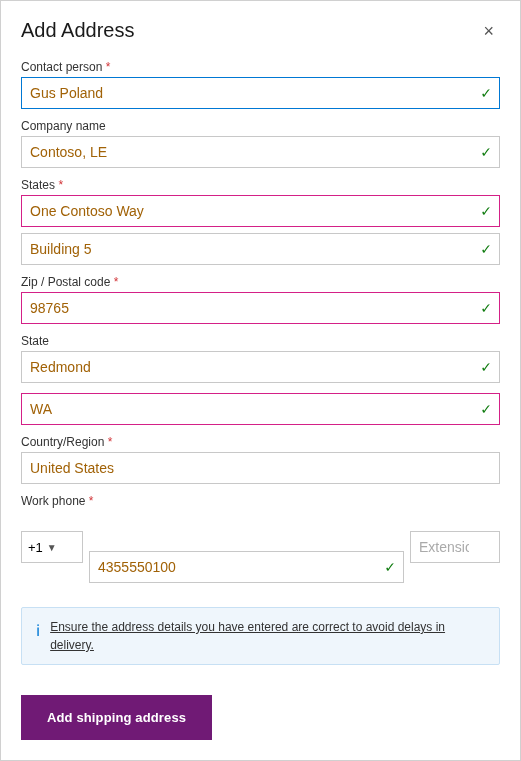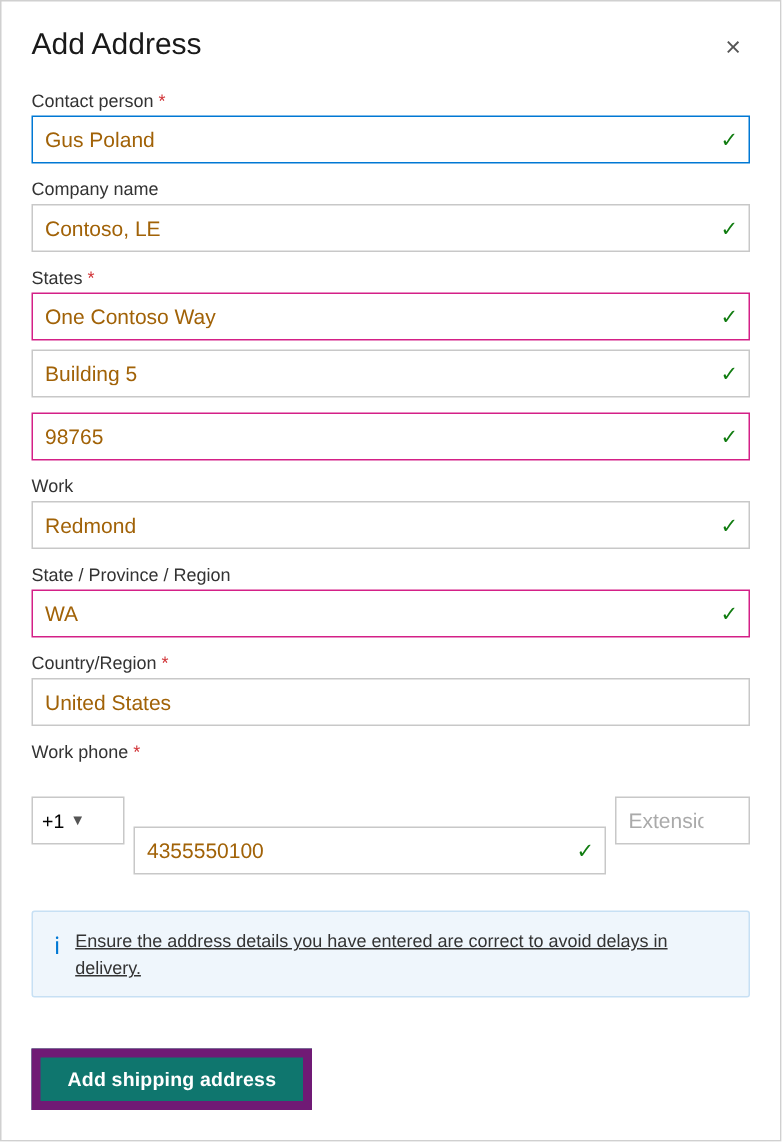--- a/index.html
+++ b/index.html
@@ -146,23 +146,23 @@
     .info-text {
       font-size: 12px;
       color: #333;
       line-height: 1.5;
       text-decoration: underline;
     }
     .dialog-footer {
       padding: 8px 20px 20px 20px;
     }
     .add-shipping-btn {
-      background: #0f766e;
+      background: #701a75;
       color: #fff;
-      border: 6px solid #701a75;
+      border: 8px solid #701a75;
       padding: 7px 18px;
       font-size: 13px;
       font-weight: 600;
       cursor: pointer;
       letter-spacing: 0.01em;
     }
     .placeholder-input::placeholder {
       color: #aaa;
       font-style: normal;
     }
@@ -208,40 +208,40 @@
           <span class="check-icon">✓</span>
         </div>
         <div class="input-wrapper">
           <input class="field-input" type="text" value="Building 5" style="">
           <span class="check-icon">✓</span>
         </div>
       </div>
     </div>
 
     <div class="field-group">
+      <label class="field-label">
+        <span>Zip / Postal code</span> <span class="required-star">*</span>
+      </label>
       <div class="input-wrapper">
         <input class="field-input has-value-magenta" type="text" value="98765" style="">
         <span class="check-icon">✓</span>
       </div>
     </div>
 
     <div class="field-group">
       <label class="field-label">
-        <span>Work</span>
+        <span>State</span>
       </label>
       <div class="input-wrapper">
         <input class="field-input" type="text" value="Redmond" style="">
         <span class="check-icon">✓</span>
       </div>
     </div>
 
     <div class="field-group">
-      <label class="field-label">
-        <span>State / Province / Region</span>
-      </label>
       <div class="input-wrapper">
         <input class="field-input has-value-magenta" type="text" value="WA" style="">
         <span class="check-icon">✓</span>
       </div>
     </div>
 
     <div class="field-group">
       <label class="field-label">
         <span>Country/Region</span> <span class="required-star">*</span>
       </label>

